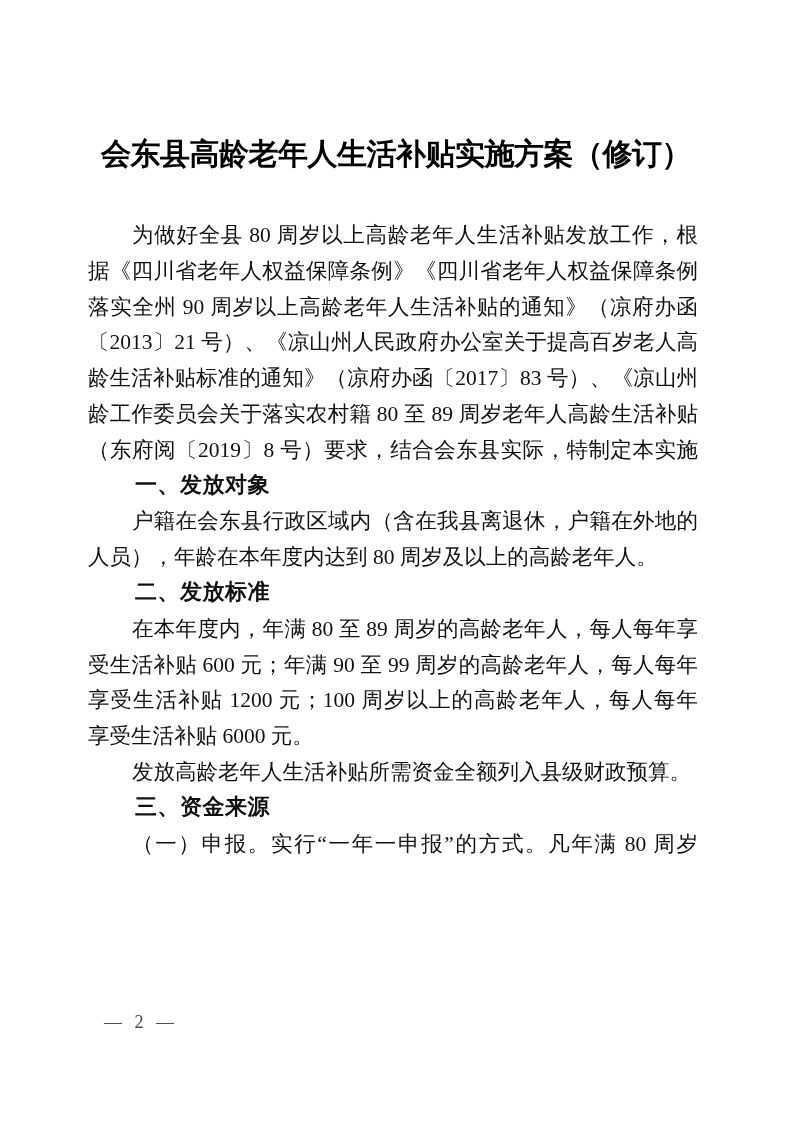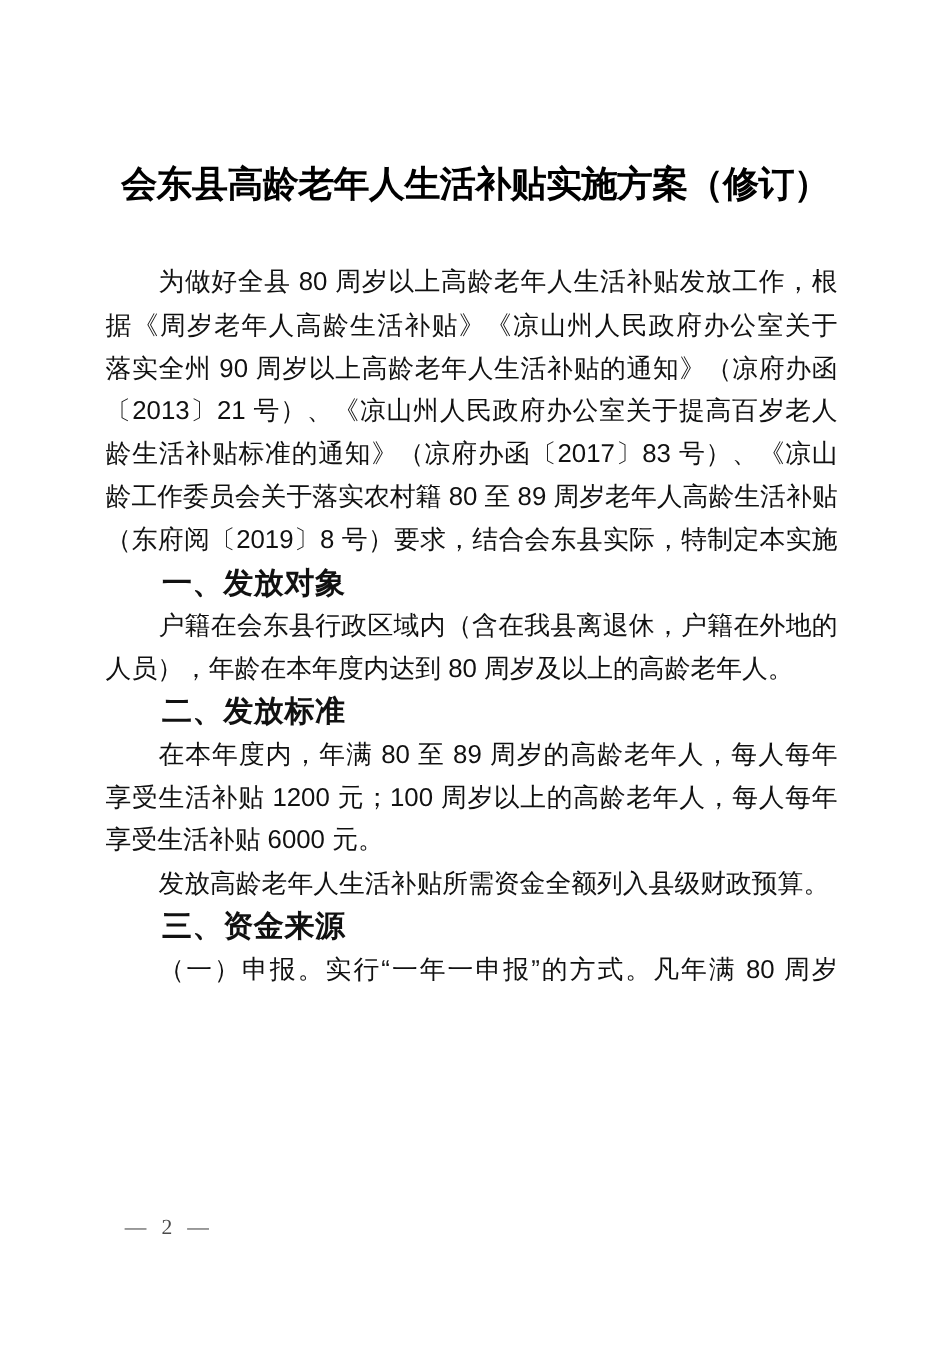--- a/index.html
+++ b/index.html
@@ -38,25 +38,25 @@
     width: 610px;
   }
   .line {
     height: 35.8px;
     line-height: 35.8px;
     font-size: 21.5px;
     overflow: hidden;
     white-space: nowrap;
     color: #111111;
   }
-  .line.body { font-family: Liberation Sans, sans-serif; }
+  .line.body { font-family: Liberation Serif, serif; }
   .line.heading {
-    font-family: Liberation Serif, serif;
+    font-family: Liberation Mono, monospace;
     font-weight: bold;
-    font-size: 25px;
+    font-size: 22px;
     letter-spacing: 0.5px;
   }
   .line.indent { padding-left: 44px; }
   .line.heading.indent { padding-left: 47px; }
   .line.justify {
     white-space: normal;
     text-align: justify;
     text-align-last: justify;
     text-justify: inter-character;
   }
@@ -74,31 +74,32 @@
 </head>
 <body>
 
 <div class="page">
 
   <div class="doc-title">会东县高龄老年人生活补贴实施方案（修订）</div>
 
   <div class="doc-body">
 
   <div class="line body indent justify">为做好全县 80 周岁以上高龄老年人生活补贴发放工作，根</div>
-      <div class="line body justify">据《周岁老年人高龄生活补贴》《凉山州人民政府办公室关于</div>
+      <div class="line body justify">据《四川省老年人权益保障条例》《四川省老年人权益保障条例</div>
       <div class="line body justify">落实全州 90 周岁以上高龄老年人生活补贴的通知》（凉府办函</div>
       <div class="line body justify">〔2013〕21 号）、《凉山州人民政府办公室关于提高百岁老人高</div>
       <div class="line body justify">龄生活补贴标准的通知》（凉府办函〔2017〕83 号）、《凉山州老</div>
       <div class="line body justify">龄工作委员会关于落实农村籍 80 至 89 周岁老年人高龄生活补贴</div>
       <div class="line body justify">（东府阅〔2019〕8 号）要求，结合会东县实际，特制定本实施</div>
       <div class="line heading indent">一、发放对象</div>
       <div class="line body indent justify">户籍在会东县行政区域内（含在我县离退休，户籍在外地的</div>
       <div class="line body">人员），年龄在本年度内达到 80 周岁及以上的高龄老年人。</div>
       <div class="line heading indent">二、发放标准</div>
       <div class="line body indent justify">在本年度内，年满 80 至 89 周岁的高龄老年人，每人每年享</div>
+      <div class="line body justify">受生活补贴 600 元；年满 90 至 99 周岁的高龄老年人，每人每年</div>
       <div class="line body justify">享受生活补贴 1200 元；100 周岁以上的高龄老年人，每人每年</div>
       <div class="line body">享受生活补贴 6000 元。</div>
       <div class="line body indent">发放高龄老年人生活补贴所需资金全额列入县级财政预算。</div>
       <div class="line heading indent">三、资金来源</div>
       <div class="line body indent justify">（一）申报。实行“一年一申报”的方式。凡年满 80 周岁</div>
     </div>
 
   <div class="page-footer">— 2 —</div>
 
 </div>

